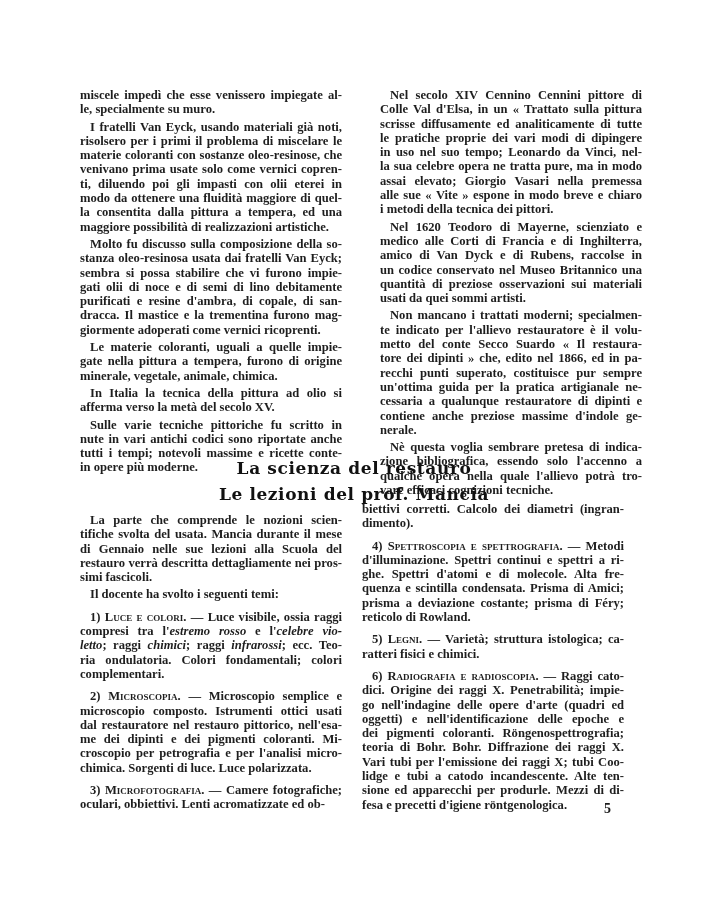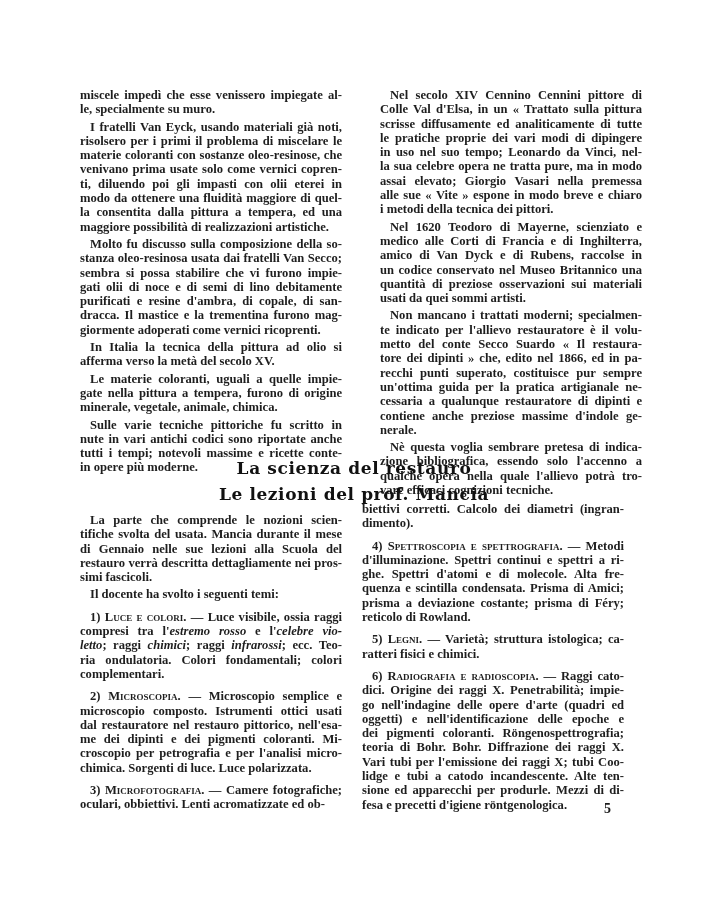--- a/index.html
+++ b/index.html
@@ -59,35 +59,35 @@
         <span class="ln">risolsero per i primi il problema di miscelare le</span>
         <span class="ln">materie coloranti con sostanze oleo-resinose, che</span>
         <span class="ln">venivano prima usate solo come vernici copren-</span>
         <span class="ln">ti, diluendo poi gli impasti con olii eterei in</span>
         <span class="ln">modo da ottenere una fluidità maggiore di quel-</span>
         <span class="ln">la consentita dalla pittura a tempera, ed una</span>
         <span class="ln last">maggiore possibilità di realizzazioni artistiche.</span>
       </div>
       <div class="para">
         <span class="ln ind">Molto fu discusso sulla composizione della so-</span>
-        <span class="ln">stanza oleo-resinosa usata dai fratelli Van Secco;</span>
+        <span class="ln">stanza oleo-resinosa usata dai fratelli Van Eyck;</span>
         <span class="ln">sembra si possa stabilire che vi furono impie-</span>
         <span class="ln">gati olii di noce e di semi di lino debitamente</span>
         <span class="ln">purificati e resine d'ambra, di copale, di san-</span>
         <span class="ln">dracca. Il mastice e la trementina furono mag-</span>
         <span class="ln last">giormente adoperati come vernici ricoprenti.</span>
       </div>
       <div class="para">
-        <span class="ln ind">In Italia la tecnica della pittura ad olio si</span>
-        <span class="ln last">afferma verso la metà del secolo XV.</span>
-      </div>
-      <div class="para">
         <span class="ln ind">Le materie coloranti, uguali a quelle impie-</span>
         <span class="ln">gate nella pittura a tempera, furono di origine</span>
         <span class="ln last">minerale, vegetale, animale, chimica.</span>
+      </div>
+      <div class="para">
+        <span class="ln ind">In Italia la tecnica della pittura ad olio si</span>
+        <span class="ln last">afferma verso la metà del secolo XV.</span>
       </div>
       <div class="para">
         <span class="ln ind">Sulle varie tecniche pittoriche fu scritto in</span>
         <span class="ln">nute in vari antichi codici sono riportate anche</span>
         <span class="ln">tutti i tempi; notevoli massime e ricette conte-</span>
         <span class="ln last">in opere più moderne.</span>
       </div>
     </div>
   <div class="col col-tr" id="col-tr">
       <div class="para">

